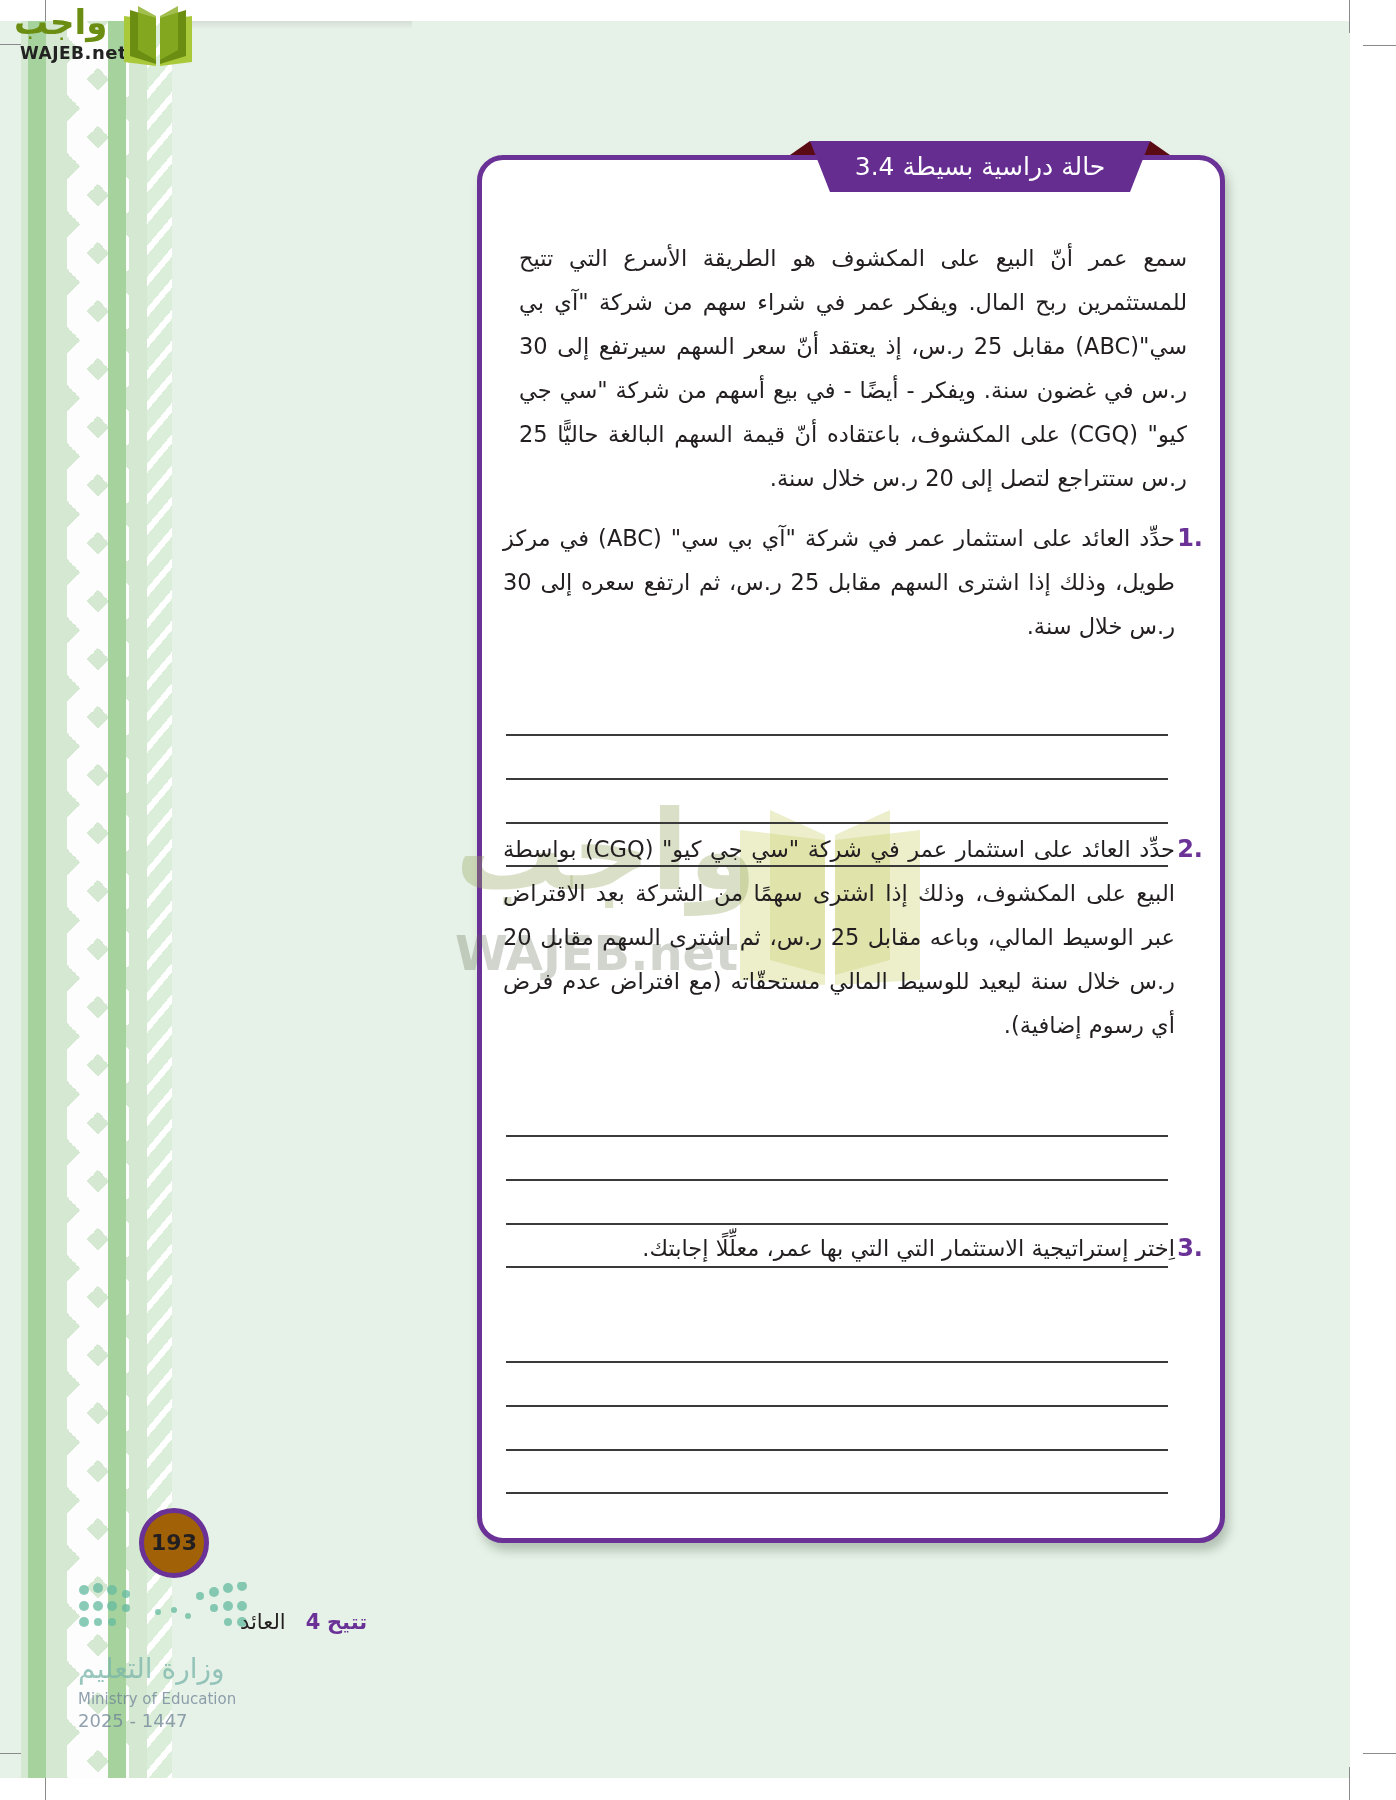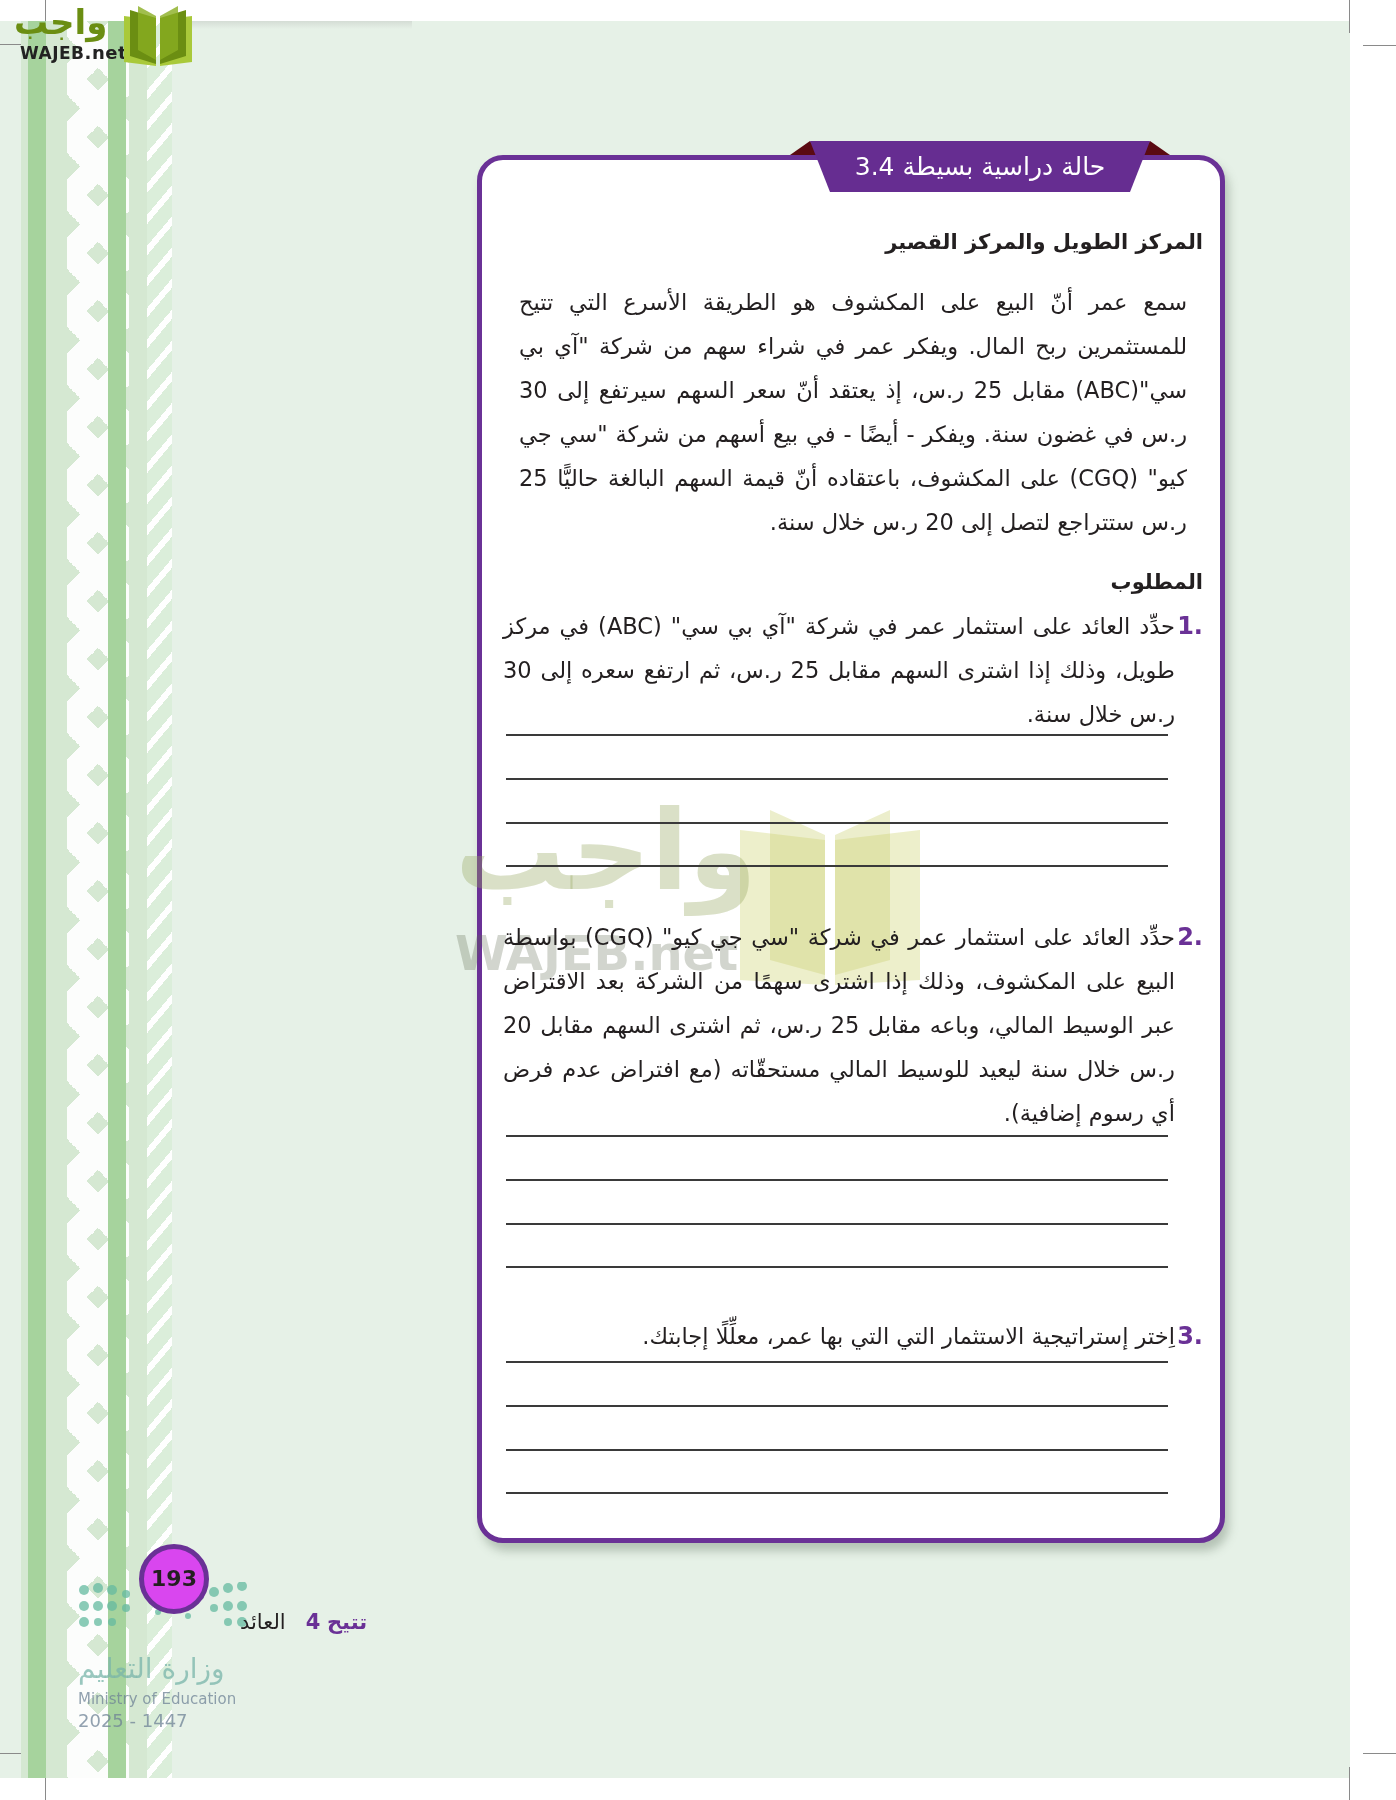--- a/index.html
+++ b/index.html
@@ -33,21 +33,21 @@
     .q { position:relative; padding-right:28px; }
     .qnum { position:absolute; right:0; top:0; color:#6a3196; font-weight:bold; font-size:24px; direction:ltr; }
     .answer-line { position:absolute; height:2px; background:#3a3a3a; left:506px; width:662px; }
     
     .wm { position:absolute; left:455px; top:815px; width:500px; height:170px; pointer-events:none; }
     .wm-ar { position:absolute; left:0; top:-28px; font-size:110px; font-weight:bold; color:rgba(150,165,95,0.35); direction:rtl; }
     .wm-en { position:absolute; left:0; top:110px; font-size:48px; font-weight:bold; color:rgba(95,105,80,0.28); }
     .wm-book { position:absolute; left:275px; top:-5px; width:200px; height:175px; }
     
     .ministry-dots { position:absolute; left:78px; top:1582px; width:170px; height:60px; }
-    .page-circle { position:absolute; left:139px; top:1544px; width:60px; height:60px; border:5px solid #6a3196; border-radius:50%; background:#d946ef; text-align:center; line-height:60px; font-size:22px; font-weight:bold; color:#231f20; }
+    .page-circle { position:absolute; left:139px; top:1508px; width:60px; height:60px; border:5px solid #6a3196; border-radius:50%; background:#a16207; text-align:center; line-height:60px; font-size:22px; font-weight:bold; color:#231f20; }
     .footer-label { position:absolute; left:240px; top:1610px; direction:rtl; font-size:21px; color:#231f20; white-space:nowrap; }
     .footer-label .ch { color:#6a3196; font-weight:bold; }
     .min-ar { position:absolute; left:78px; top:1652px; font-size:28px; color:rgba(120,180,170,0.75); direction:rtl; }
     .min-en { position:absolute; left:78px; top:1690px; font-size:15px; color:rgba(110,130,150,0.75); }
     .min-year { position:absolute; left:78px; top:1710px; font-size:18px; color:rgba(110,130,150,0.75); }
   </style>
 </head>
 <body>
 
 <div class="page"></div>
@@ -97,23 +97,21 @@
     <path d="M10 20 L10 170 L95 175 L95 30 Z" fill="rgba(215,220,140,0.45)"></path>
     <path d="M190 20 L190 170 L105 175 L105 30 Z" fill="rgba(215,220,140,0.45)"></path>
     <path d="M40 0 L40 150 L95 165 L95 25 Z" fill="rgba(200,205,110,0.35)"></path>
     <path d="M160 0 L160 150 L105 165 L105 25 Z" fill="rgba(200,205,110,0.35)"></path>
   </svg>
   <div class="wm-ar">واجب</div>
   <div class="wm-en">WAJEB.net</div>
 </div>
 
 <div class="content">
-  <div class="heading">المركز الطويل والمركز القصير</div>
   <p class="para">سمع عمر أنّ البيع على المكشوف هو الطريقة الأسرع التي تتيح للمستثمرين ربح المال. ويفكر عمر في شراء سهم من شركة "آي بي سي"(ABC) مقابل 25 ر.س، إذ يعتقد أنّ سعر السهم سيرتفع إلى 30 ر.س في غضون سنة. ويفكر - أيضًا - في بيع أسهم من شركة "سي جي كيو" (CGQ) على المكشوف، باعتقاده أنّ قيمة السهم البالغة حاليًّا 25 ر.س ستتراجع لتصل إلى 20 ر.س خلال سنة.</p>
-  <div class="heading">المطلوب</div>
 
   <div class="q" style="margin-top:0;">
     <span class="qnum">1.</span>
     <div style="text-align-last:right;">حدِّد العائد على استثمار عمر في شركة "آي بي سي" (ABC) في مركز طويل، وذلك إذا اشترى السهم مقابل 25 ر.س، ثم ارتفع سعره إلى 30 ر.س خلال سنة.</div>
   </div>
   <div style="height:179px;"></div>
 
   <div class="q">
     <span class="qnum">2.</span>
     <div style="text-align-last:right;">حدِّد العائد على استثمار عمر في شركة "سي جي كيو" (CGQ) بواسطة البيع على المكشوف، وذلك إذا اشترى سهمًا من الشركة بعد الاقتراض عبر الوسيط المالي، وباعه مقابل 25 ر.س، ثم اشترى السهم مقابل 20 ر.س خلال سنة ليعيد للوسيط المالي مستحقّاته (مع افتراض عدم فرض أي رسوم إضافية).</div>

